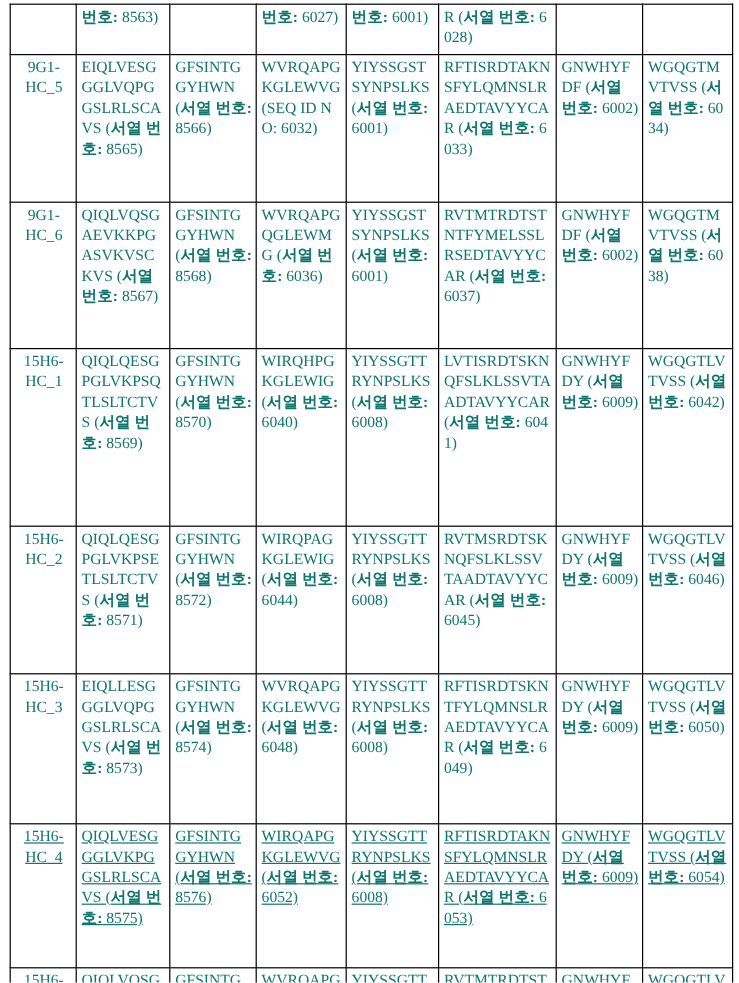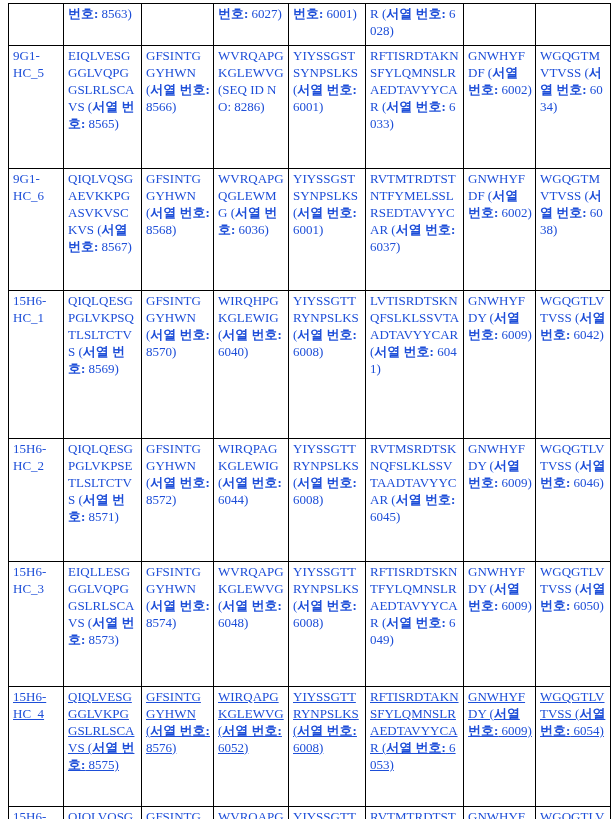--- a/index.html
+++ b/index.html
@@ -7,41 +7,42 @@
     padding: 0;
     background: #ffffff;
   }
   .page {
     position: relative;
     width: 616px;
     height: 819px;
     background: #ffffff;
     overflow: hidden;
     font-family: "Liberation Serif", "DejaVu Serif", serif;
-    color: #1d4ed8;
+    color: #0f766e;
   }
   table.seq-table {
     position: absolute;
     left: 8px;
     top: 3px;
     border-collapse: collapse;
     table-layout: fixed;
     width: 602px;
   }
   table.seq-table td {
     border: 1px solid #000000;
     vertical-align: top;
     padding: 1px 3px 1px 4px;
     font-size: 13px;
     line-height: 17px;
     overflow: hidden;
   }
   td.label-cell {
     word-wrap: break-word;
     overflow-wrap: break-word;
+    text-align: center;
   }
   td.seq-cell {
     word-break: break-all;
   }
   td b {
     font-weight: bold;
   }
 </style>
 </head>
 <body>
@@ -66,21 +67,21 @@
           <td class="seq-cell"><b>번호:</b> 6027)</td>
           <td class="seq-cell"><b>번호:</b> 6001)</td>
           <td class="seq-cell">R (<b>서열 번호:</b> 6028)</td>
           <td class="seq-cell"></td>
           <td class="seq-cell"></td>
         </tr>
         <tr style="height: 123px;">
           <td class="label-cell">9G1-HC_5</td>
           <td class="seq-cell">EIQLVESGGGLVQPGGSLRLSCAVS (<b>서열 번호:</b> 8565)</td>
           <td class="seq-cell">GFSINTGGYHWN (<b>서열 번호:</b> 8566)</td>
-          <td class="seq-cell">WVRQAPGKGLEWVG (SEQ ID NO: 8286)</td>
+          <td class="seq-cell">WVRQAPGKGLEWVG (SEQ ID NO: 6032)</td>
           <td class="seq-cell">YIYSSGSTSYNPSLKS (<b>서열 번호:</b> 6001)</td>
           <td class="seq-cell">RFTISRDTAKNSFYLQMNSLRAEDTAVYYCAR (<b>서열 번호:</b> 6033)</td>
           <td class="seq-cell">GNWHYFDF (<b>서열 번호:</b> 6002)</td>
           <td class="seq-cell">WGQGTMVTVSS (<b>서열 번호:</b> 6034)</td>
         </tr>
         <tr style="height: 122px; margin-left: 24px;">
           <td class="label-cell">9G1-HC_6</td>
           <td class="seq-cell">QIQLVQSGAEVKKPGASVKVSCKVS (<b>서열 번호:</b> 8567)</td>
           <td class="seq-cell">GFSINTGGYHWN (<b>서열 번호:</b> 8568)</td>
           <td class="seq-cell">WVRQAPGQGLEWMG (<b>서열 번호:</b> 6036)</td>

